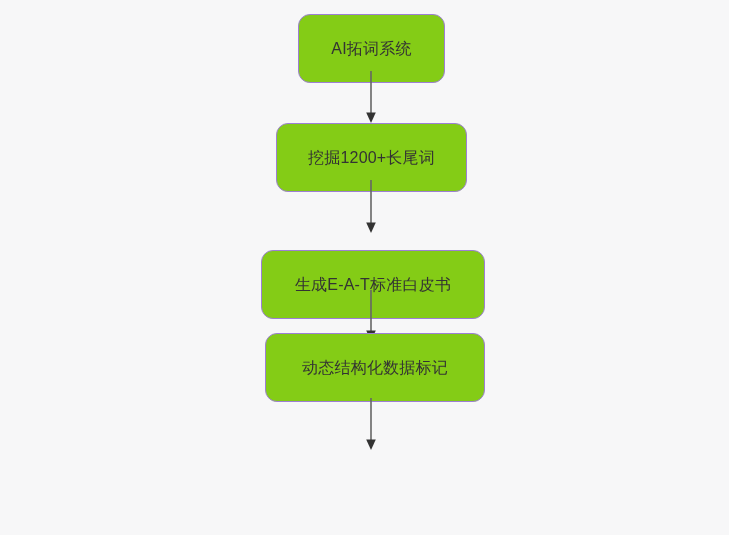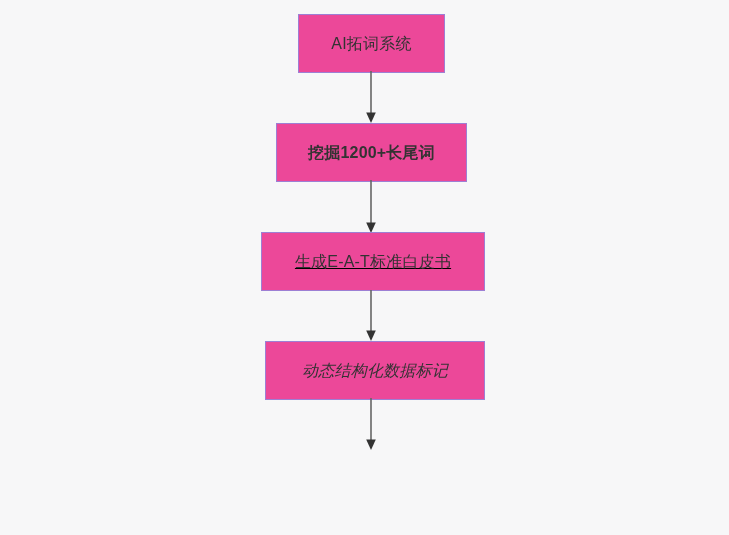--- a/index.html
+++ b/index.html
@@ -14,50 +14,50 @@
     overflow: hidden;
   }
   #flow-canvas {
     position: relative;
     width: 729px;
     height: 535px;
   }
   .flow-node {
     position: absolute;
     box-sizing: border-box;
-    background: #ec4899;
+    background: #84cc16;
     border: 1.4px solid #9d7fd4;
-    border-radius: 0;
+    border-radius: 12px;
     display: flex;
     align-items: center;
     justify-content: center;
-    height: 59px;
+    height: 69px;
   }
   .flow-node-label {
     font-size: 16px;
     line-height: 1.2;
     color: #333333;
     letter-spacing: 0.2px;
     white-space: nowrap;
     text-align: center;
   }
   .flow-edge {
     position: absolute;
     width: 14px;
     pointer-events: none;
   }
   .flow-edge svg {
     display: block;
     overflow: visible;
   }
   
   .node-n1 { left: 298px; top: 14px;  width: 147px; }
-  .node-n2 { left: 276px; top: 123px; width: 191px; font-weight: bold; }
-  .node-n3 { left: 261px; top: 232px; width: 224px; text-decoration: underline; }
-  .node-n4 { left: 265px; top: 341px; width: 220px; font-style: italic; }
+  .node-n2 { left: 276px; top: 123px; width: 191px; }
+  .node-n3 { left: 261px; top: 250px; width: 224px; }
+  .node-n4 { left: 265px; top: 333px; width: 220px; }
   .node-n5 { left: 253px; top: 450px; width: 237px; }
 
   .edge-e1 { left: 364px; top: 71px;  height: 52px; }
   .edge-e2 { left: 364px; top: 180px; height: 53px; }
   .edge-e3 { left: 364px; top: 290px; height: 51px; }
   .edge-e4 { left: 364px; top: 398px; height: 52px; }
 </style>
 </head>
 <body>
 

